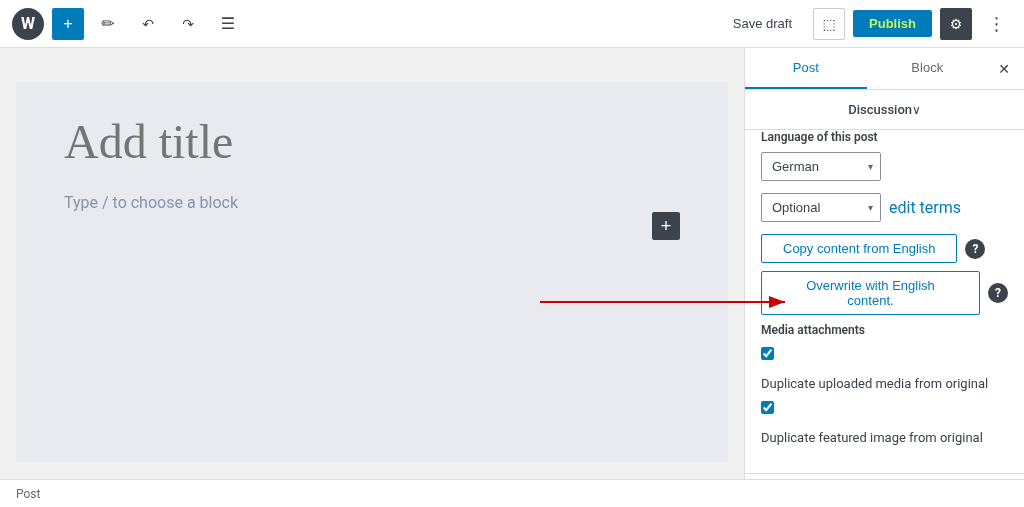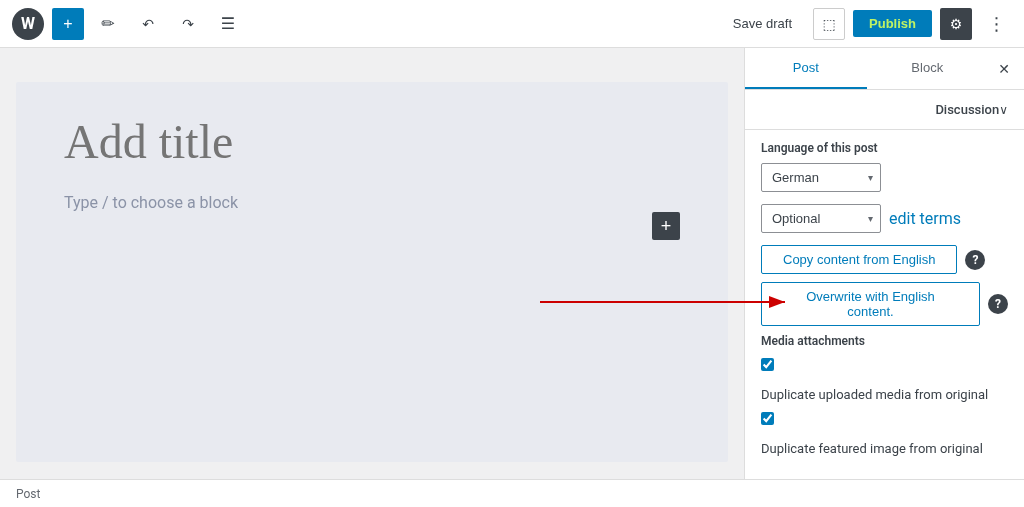--- a/index.html
+++ b/index.html
@@ -207,30 +207,29 @@
       color: #3c434a; font-size: 14px;
       margin-right: 4px;
     }
     .sidebar-section {
       padding: 0;
       border-bottom: 1px solid #ddd;
     }
     .sidebar-section-header {
       display: flex;
       align-items: center;
-      justify-content: flex-end;
+      justify-content: center;
       padding: 12px 16px;
       cursor: pointer;
       font-size: 13px;
       font-weight: 500;
       color: #3c434a;
     }
     .sidebar-section-content {
       padding: 0 16px 16px;
-      margin-top: 11px;
     }
     .section-label {
       font-size: 12px;
       font-weight: 600;
       color: #3c434a;
       margin-bottom: 8px;
       display: block;
     }
     .select-wrapper {
       position: relative;

